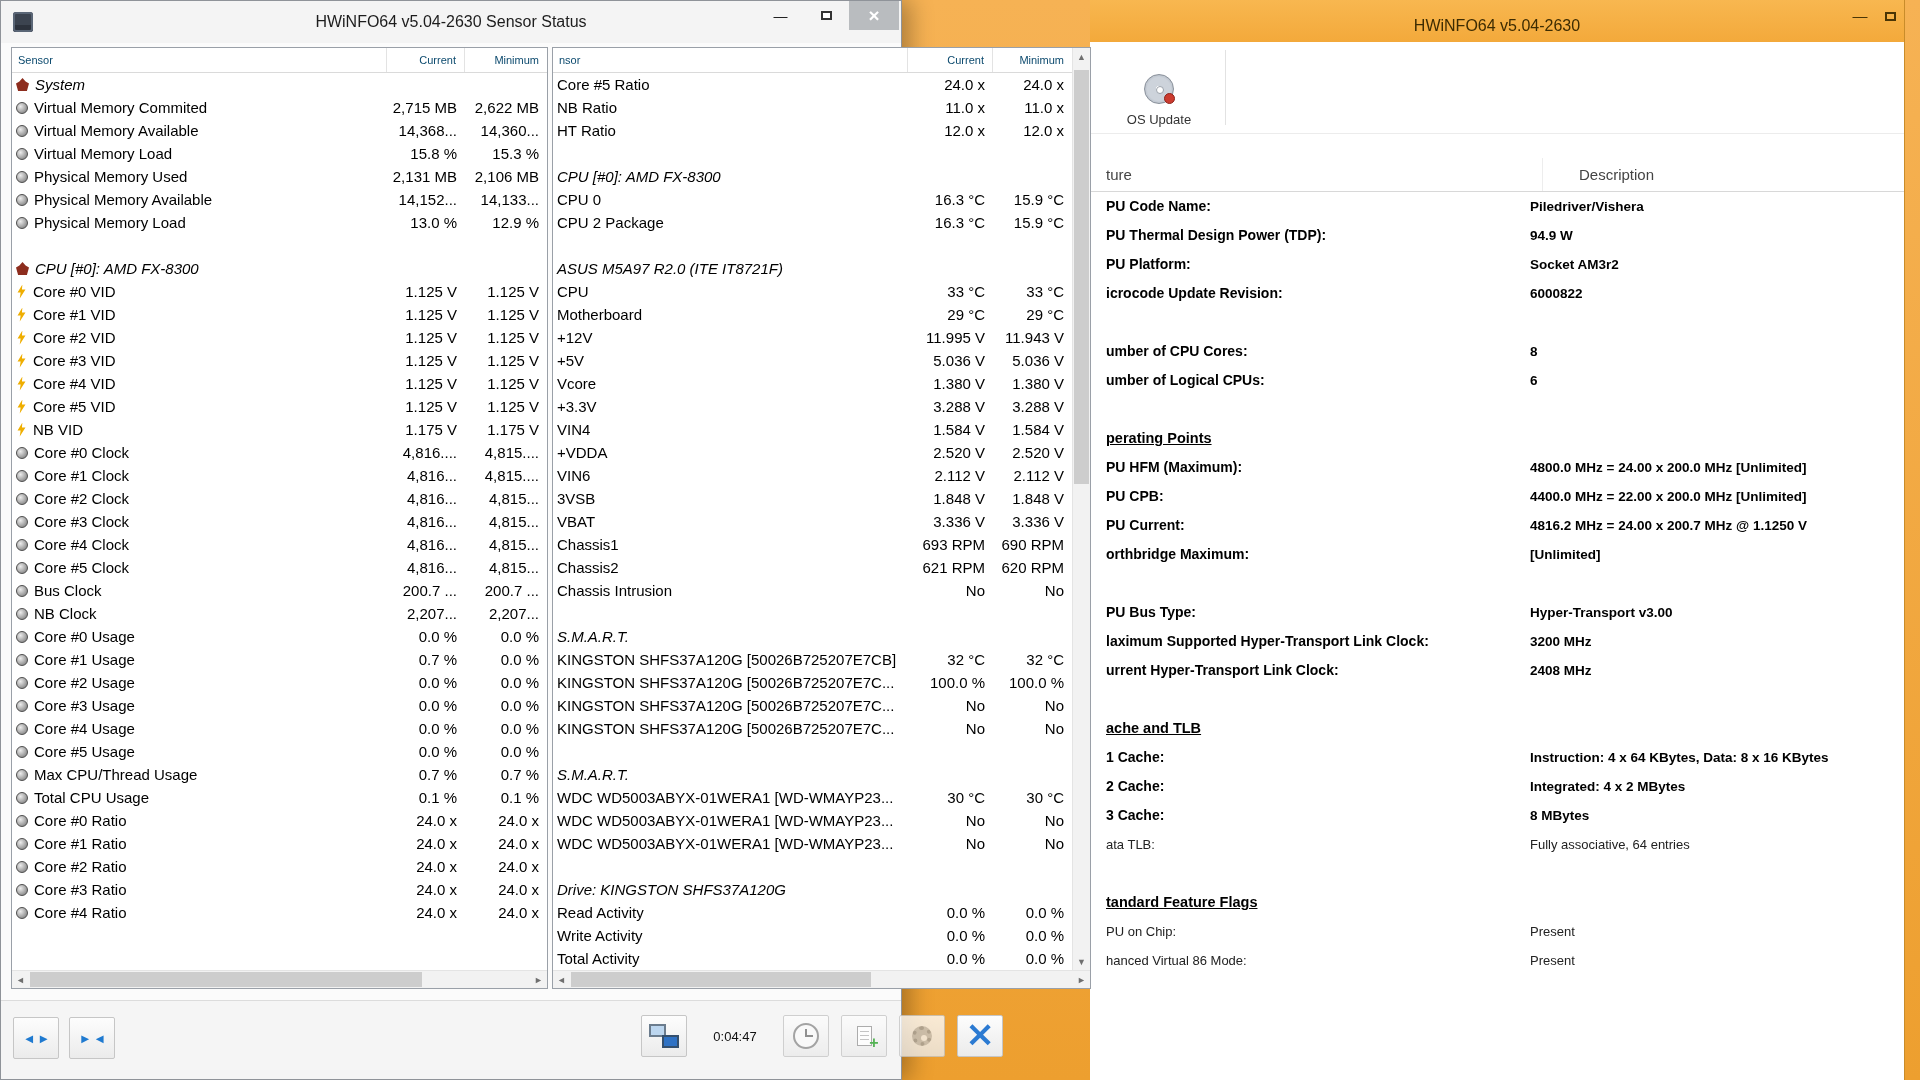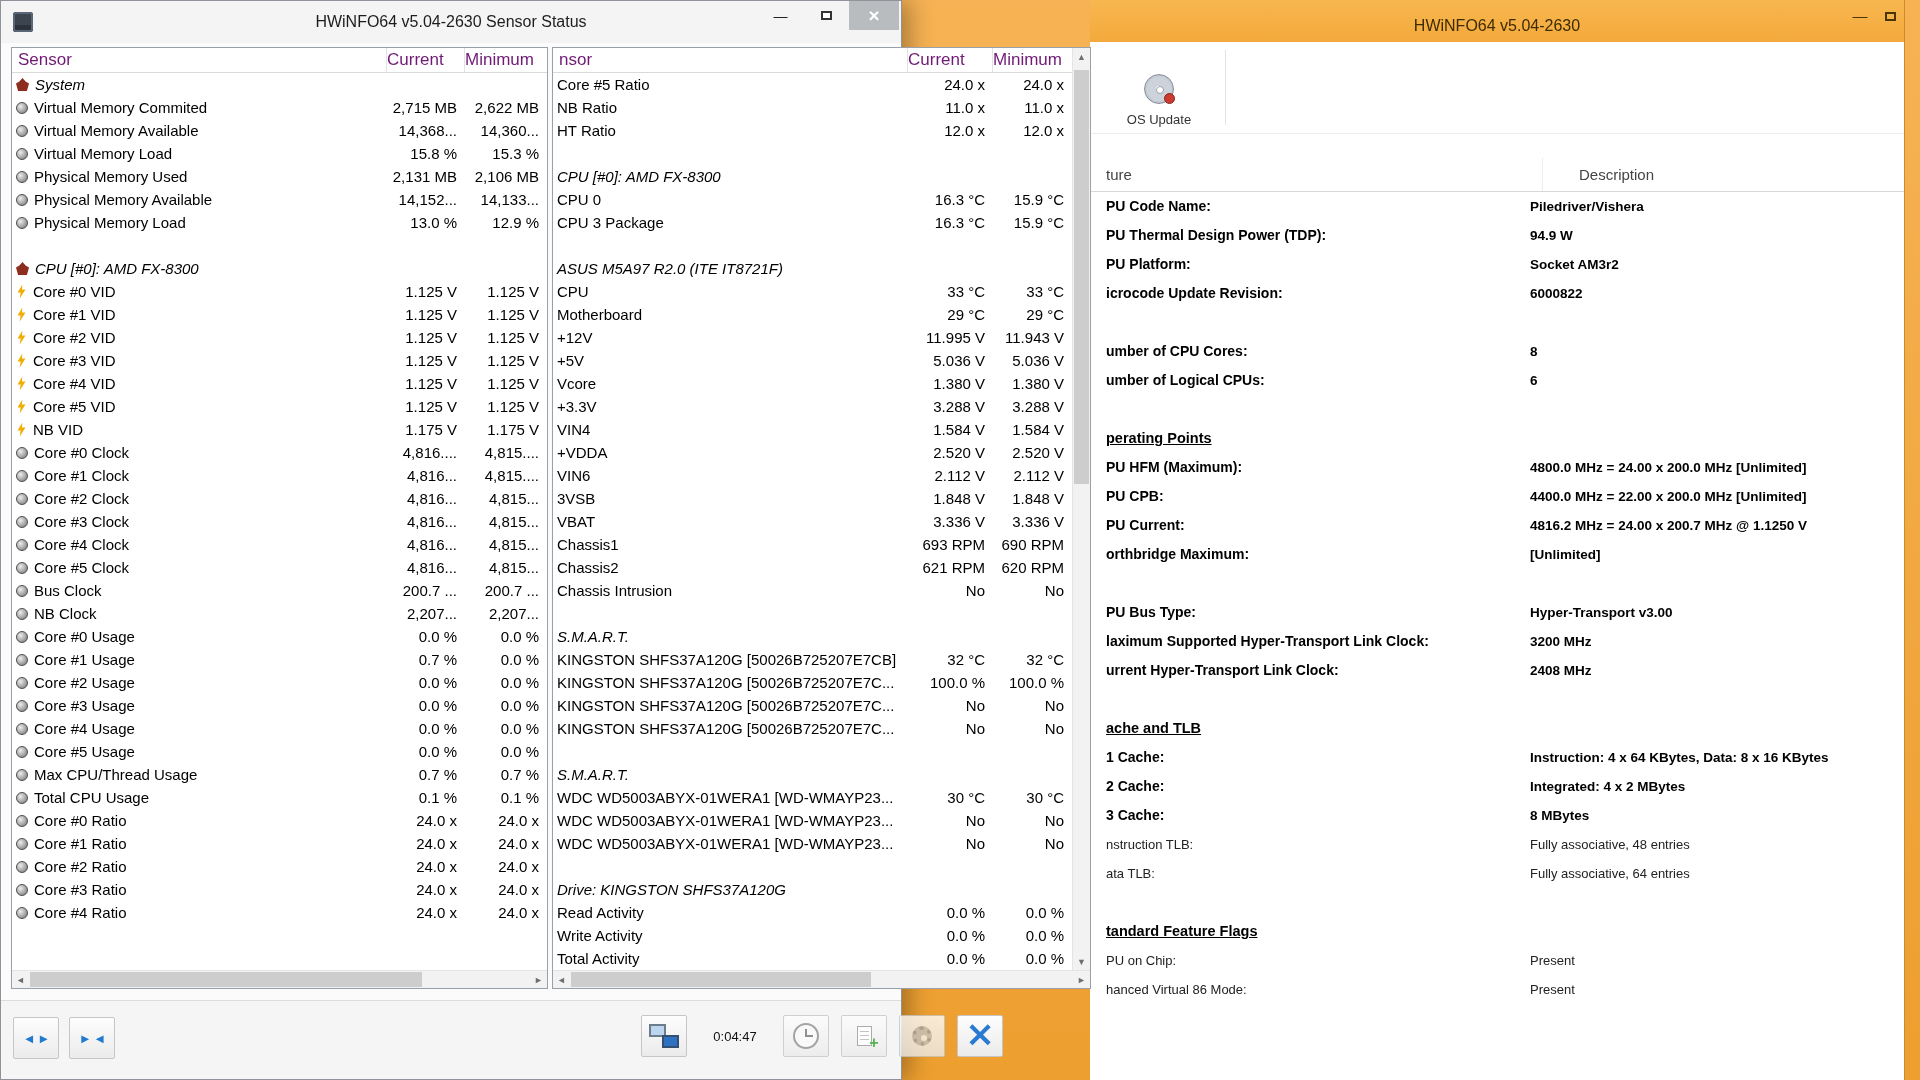--- a/index.html
+++ b/index.html
@@ -49,23 +49,23 @@
   .cap-min{letter-spacing:-1px;}
   .cap-max i{display:block;width:11px;height:9px;border:2px solid #333;background:#fff;}
   .cap-close{width:50px;background:#b9bcbf;color:#fff;font-size:19px;font-weight:700;}
 
   .panel{position:absolute;top:46px;background:#fff;border:1px solid #9aa0a8;}
   #panel-left{left:10px;width:537px;height:942px;}
   #panel-right{left:551px;width:539px;height:942px;}
   .phead{position:absolute;left:0;top:0;height:25px;display:grid;border-bottom:1px solid #dadada;background:#fff;}
   #panel-left .phead{right:0;grid-template-columns:375px 78px 1fr;}
   #panel-right .phead{right:18px;grid-template-columns:355px 85px 1fr;}
-  .hc{font-size:17px;color:#701a75;line-height:24px;border-right:1px solid #e3e3e3;white-space:nowrap;overflow:hidden;}
+  .hc{font-size:11px;color:#0c4a6e;line-height:24px;border-right:1px solid #e3e3e3;white-space:nowrap;overflow:hidden;}
   .hc.hl{padding-left:6px;}
-  .hc.hr{padding-right:8px;}
+  .hc.hr{text-align:right;padding-right:8px;}
   .hc:last-child{border-right:none;}
   .rows{position:absolute;left:0;top:25px;bottom:18px;overflow:hidden;}
   #panel-left .rows{right:0;}
   #panel-right .rows{right:18px;}
   .s-row{display:grid;height:23px;line-height:23px;font-size:15px;color:#000;}
   #panel-left .s-row{grid-template-columns:375px 78px 1fr;}
   #panel-right .s-row{grid-template-columns:355px 85px 1fr;}
   .c-label{display:flex;align-items:center;gap:6px;padding-left:4px;white-space:nowrap;overflow:hidden;}
   .c-cur,.c-min{text-align:right;padding-right:8px;white-space:nowrap;overflow:hidden;}
   .s-header .txt{font-style:italic;}
@@ -221,24 +221,20 @@
         </div>
         <div class="mw-row w-bold">
           <span class="f">2 Cache:</span>
           <span class="d">Integrated: 4 x 2 MBytes</span>
         </div>
         <div class="mw-row w-bold">
           <span class="f">3 Cache:</span>
           <span class="d">8 MBytes</span>
         </div>
         <div class="mw-row w-reg">
-          <span class="f">nstruction TLB:</span>
-          <span class="d">Fully associative, 48 entries</span>
-        </div>
-        <div class="mw-row w-reg">
           <span class="f">ata TLB:</span>
           <span class="d">Fully associative, 64 entries</span>
         </div>
         <div class="mw-row t-blank">
           <span class="f"></span>
           <span class="d"></span>
         </div>
         <div class="mw-row t-section">
           <span class="f">tandard Feature Flags</span>
           <span class="d"></span>
@@ -621,21 +617,21 @@
           </div>
           <div class="s-row">
             <span class="cell c-label">
               <span class="txt">CPU 0</span>
             </span>
             <span class="cell c-cur">16.3 °C</span>
             <span class="cell c-min">15.9 °C</span>
           </div>
           <div class="s-row">
             <span class="cell c-label">
-              <span class="txt">CPU 3 Package</span>
+              <span class="txt">CPU 2 Package</span>
             </span>
             <span class="cell c-cur">16.3 °C</span>
             <span class="cell c-min">15.9 °C</span>
           </div>
           <div class="s-row s-blank">
             <span class="cell c-label">
               <span class="txt"></span>
             </span>
             <span class="cell c-cur"></span>
             <span class="cell c-min"></span>

